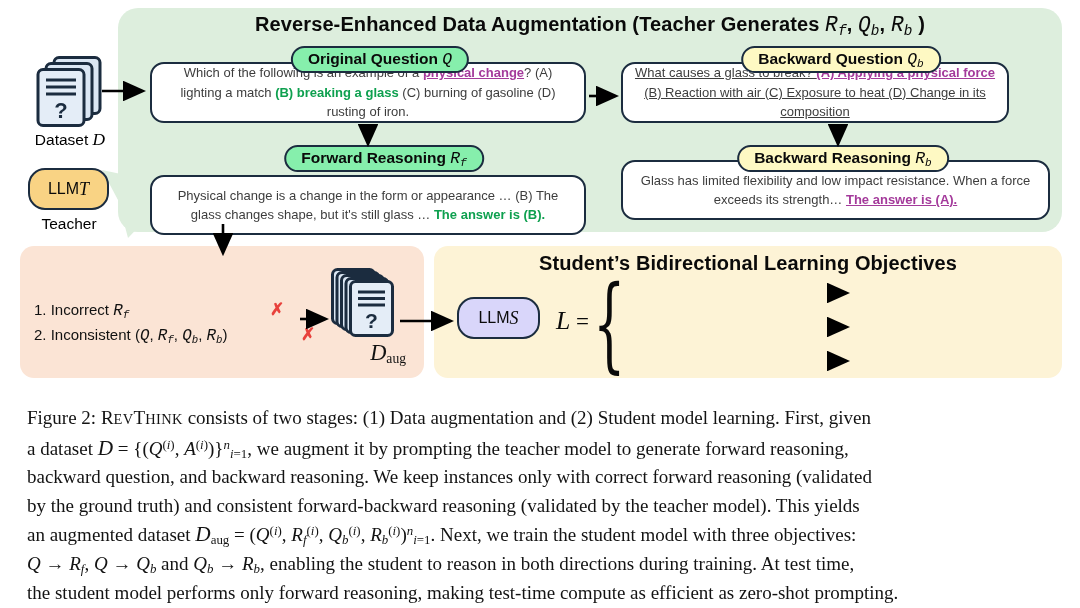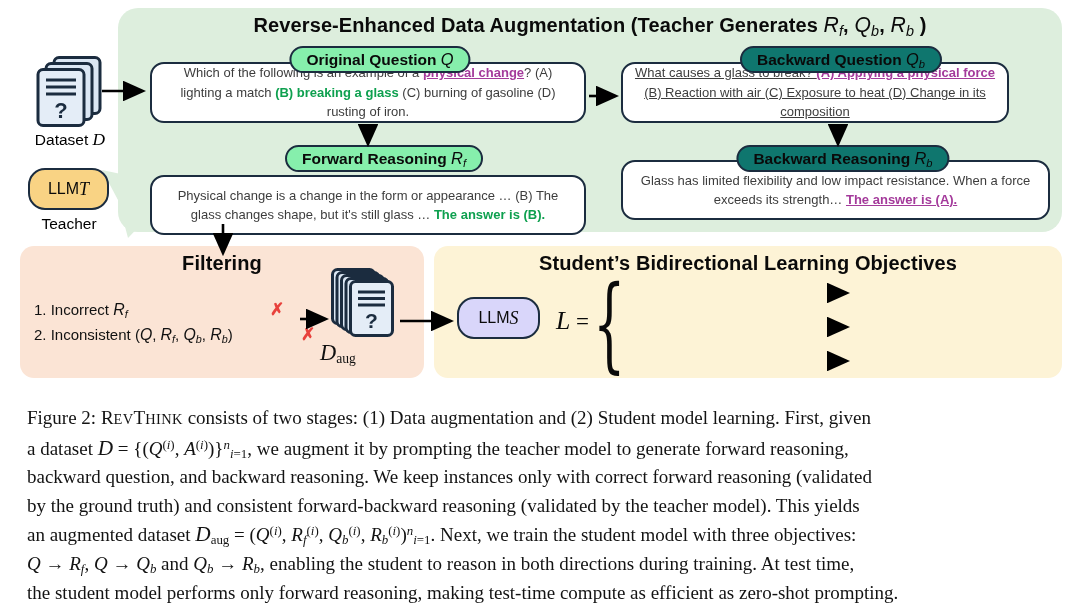--- a/index.html
+++ b/index.html
@@ -14,28 +14,28 @@
   .panel-title{position:absolute;left:0;right:0;text-align:center;font-weight:bold;
                font-size:20px;letter-spacing:0.1px;color:#0a0a0a;}
   
   .wbox{position:absolute;background:#ffffff;border:2.5px solid #1b2c3f;border-radius:14px;
         display:flex;align-items:center;justify-content:center;text-align:center;
         font-size:13px;line-height:1.5;color:#3d3d3d;padding:2px 10px;box-sizing:border-box;}
   
   .pill{position:absolute;transform:translateX(-50%);border:2.5px solid #1b2c3f;border-radius:15px;
         padding:2px 15px;font-weight:bold;font-size:15.5px;white-space:nowrap;background:#86efac;
         color:#0a0a0a;z-index:3;}
-  .pill.blue{background:#0f766e;text-align:center;}
+  .pill.blue{background:#fef9c3;text-align:center;}
   
   .opill{position:absolute;border:2.5px solid #101826;border-radius:15px;height:30px;
          display:flex;align-items:center;justify-content:center;font-weight:bold;font-size:14.5px;
          box-sizing:border-box;background:#f9d384;white-space:nowrap;color:#0a0a0a;}
   .opill.blue{background:#bfe3f5;}
   
-  .m{font-family:Liberation Sans, sans-serif;font-style:italic;font-weight:400;font-size:106%;}
+  .m{font-family:Liberation Mono, monospace;font-style:italic;font-weight:400;font-size:106%;}
   .scr{font-family:"Liberation Serif","DejaVu Serif",serif;font-style:italic;font-weight:500;font-size:112%;}
   sub{font-size:68%;line-height:0;vertical-align:-0.25em;}
   sup{font-size:68%;line-height:0;vertical-align:0.45em;}
   .hl-purple{color:#a43a9b;font-weight:700;text-decoration:underline;}
   .hl-green{color:#0ea04f;font-weight:600;}
   
   .llm{position:absolute;border:2.5px solid #1b2c3f;border-radius:17px;display:flex;
        align-items:center;justify-content:center;font-size:16px;color:#0a0a0a;box-sizing:border-box;}
   .llm-label{position:absolute;text-align:center;font-size:15.5px;color:#000000;}
   
@@ -93,38 +93,37 @@
     <line x1="10" y1="31" x2="40" y2="31" stroke="#1b2c3f" stroke-width="3"></line>
     <line x1="10" y1="38" x2="40" y2="38" stroke="#1b2c3f" stroke-width="3"></line>
     <text x="25" y="62" text-anchor="middle" font-family="Liberation Sans, sans-serif" font-size="22" font-weight="bold" fill="#1b2c3f">?</text>
   </svg>
   <div class="llm-label" style="left:12px;top:130px;width:116px;">Dataset <span class="scr">D</span></div>
 
   <div class="llm z2" style="left:28px;top:168px;width:81px;height:42px;background:#f9d384;">LLM <span class="scr">T</span></div>
   <div class="llm-label" style="left:20px;top:215px;width:98px;">Teacher</div>
 
   <div class="panel panel-pink"></div>
-  <div class="panel-title z2" style="left:20px;top:252px;width:404px;">Filtering</div>
   <div class="flt-item z2" style="left:34px;top:301px;">1. Incorrect <span class="m">R<sub>f</sub></span></div>
   <span class="xmark z2" style="left:270px;top:299px;">✗</span>
   <div class="flt-item z2" style="left:34px;top:326px;">2. Inconsistent (<span class="m">Q</span>, <span class="m">R<sub>f</sub></span>, <span class="m">Q<sub>b</sub></span>, <span class="m">R<sub>b</sub></span>)</div>
   <span class="xmark z2" style="left:301px;top:324px;">✗</span>
 
   <svg class="abs z2" style="left:331px;top:268px;" width="64" height="70" viewBox="0 0 64 70">
     <rect x="1.5" y="1.5" width="42" height="54" rx="5" fill="#dbe7f4" stroke="#1b2c3f" stroke-width="3"></rect>
     <rect x="6" y="4.5" width="42" height="54" rx="5" fill="#dbe7f4" stroke="#1b2c3f" stroke-width="3"></rect>
     <rect x="10.5" y="7.5" width="42" height="54" rx="5" fill="#dbe7f4" stroke="#1b2c3f" stroke-width="3"></rect>
     <rect x="15" y="10.5" width="42" height="54" rx="5" fill="#dbe7f4" stroke="#1b2c3f" stroke-width="3"></rect>
     <rect x="19.5" y="13.5" width="42" height="54" rx="5" fill="#e4edf7" stroke="#1b2c3f" stroke-width="3"></rect>
     <line x1="27" y1="24" x2="54" y2="24" stroke="#1b2c3f" stroke-width="3"></line>
     <line x1="27" y1="30.5" x2="54" y2="30.5" stroke="#1b2c3f" stroke-width="3"></line>
     <line x1="27" y1="37" x2="54" y2="37" stroke="#1b2c3f" stroke-width="3"></line>
     <text x="40.5" y="60" text-anchor="middle" font-family="Liberation Sans, sans-serif" font-size="21" font-weight="bold" fill="#1b2c3f">?</text>
   </svg>
-  <div class="abs z2" style="left:320px;top:340px;width:86px;text-align:left;font-family:'Liberation Serif','DejaVu Serif',serif;font-size:20px;"><span class="scr">D</span><sub>aug</sub></div>
+  <div class="abs z2" style="left:320px;top:340px;width:86px;text-align:right;font-family:'Liberation Serif','DejaVu Serif',serif;font-size:20px;"><span class="scr">D</span><sub>aug</sub></div>
 
   <div class="panel panel-yellow"></div>
   <div class="panel-title z2" style="left:434px;top:252px;width:628px;">Student’s Bidirectional Learning Objectives</div>
 
   <div class="llm z2" style="left:457px;top:297px;width:83px;height:42px;background:#d9d6fa;">LLM <span class="scr">S</span></div>
   <div class="llm-label" style="left:450px;top:344px;width:98px;">Student</div>
 
   <div class="loss z2" style="left:556px;top:306px;"><span class="scr">L</span> =</div>
   <div class="brace z2" style="left:593px;top:272px;">{</div>
 

